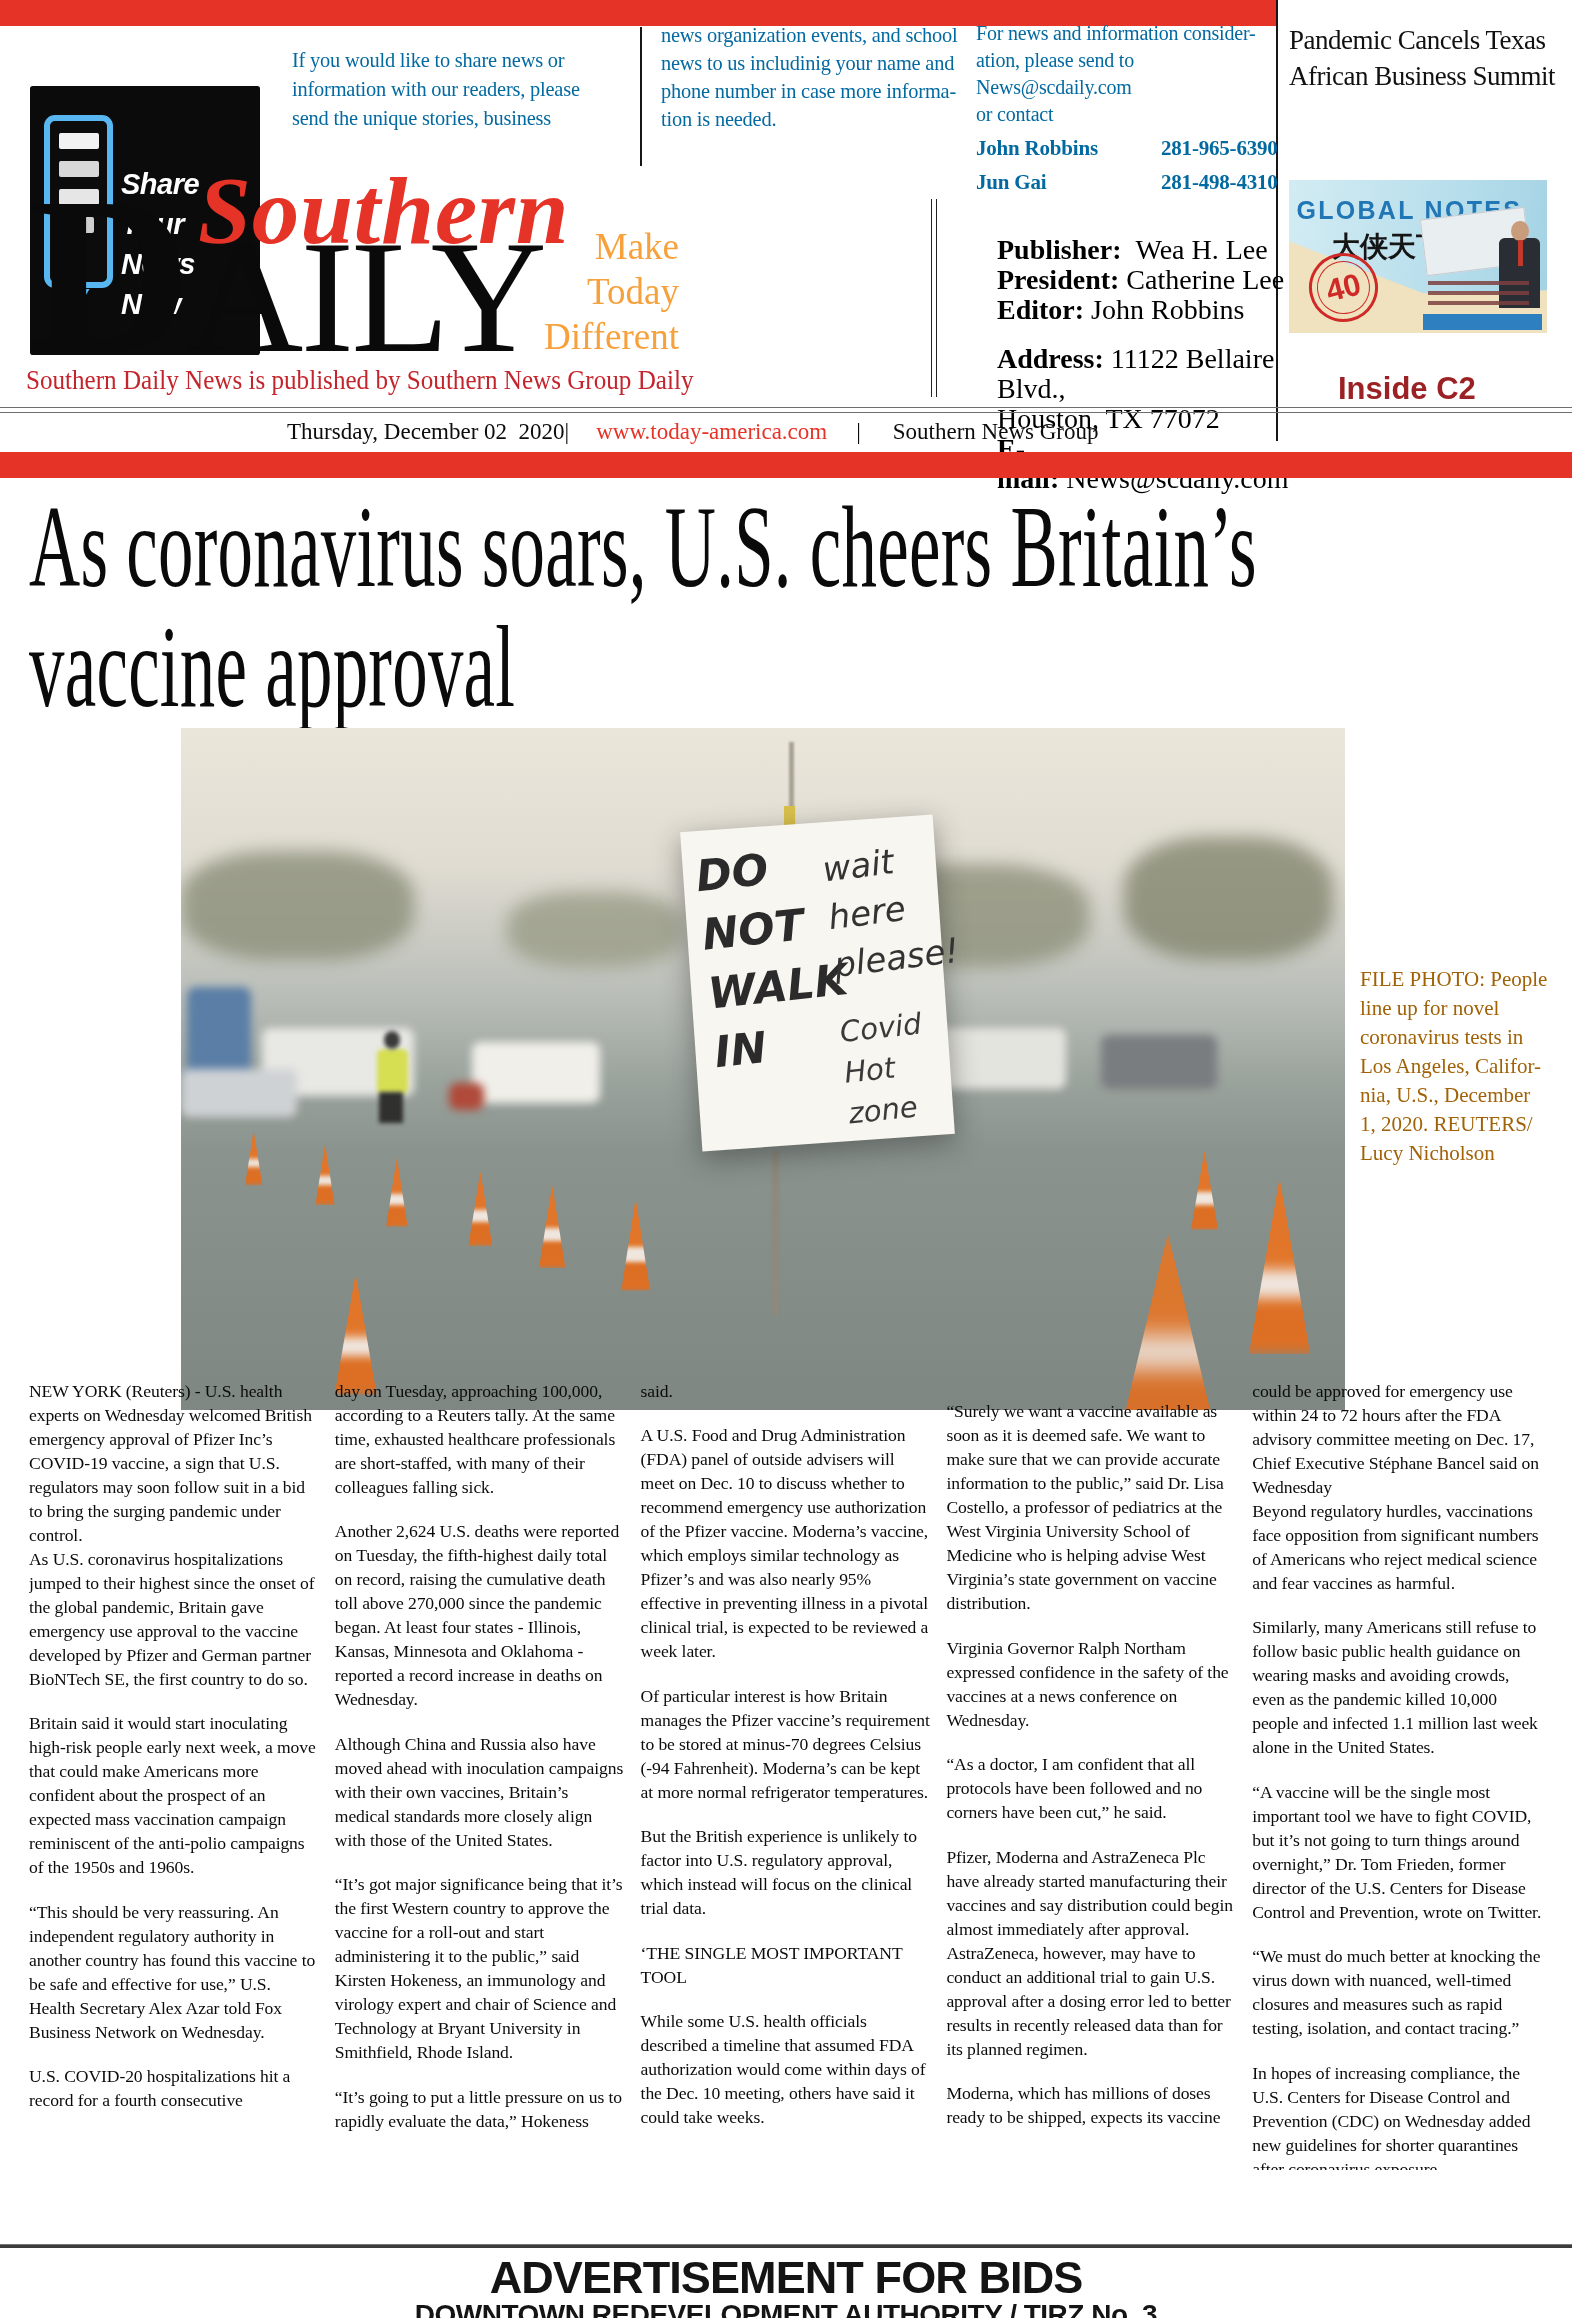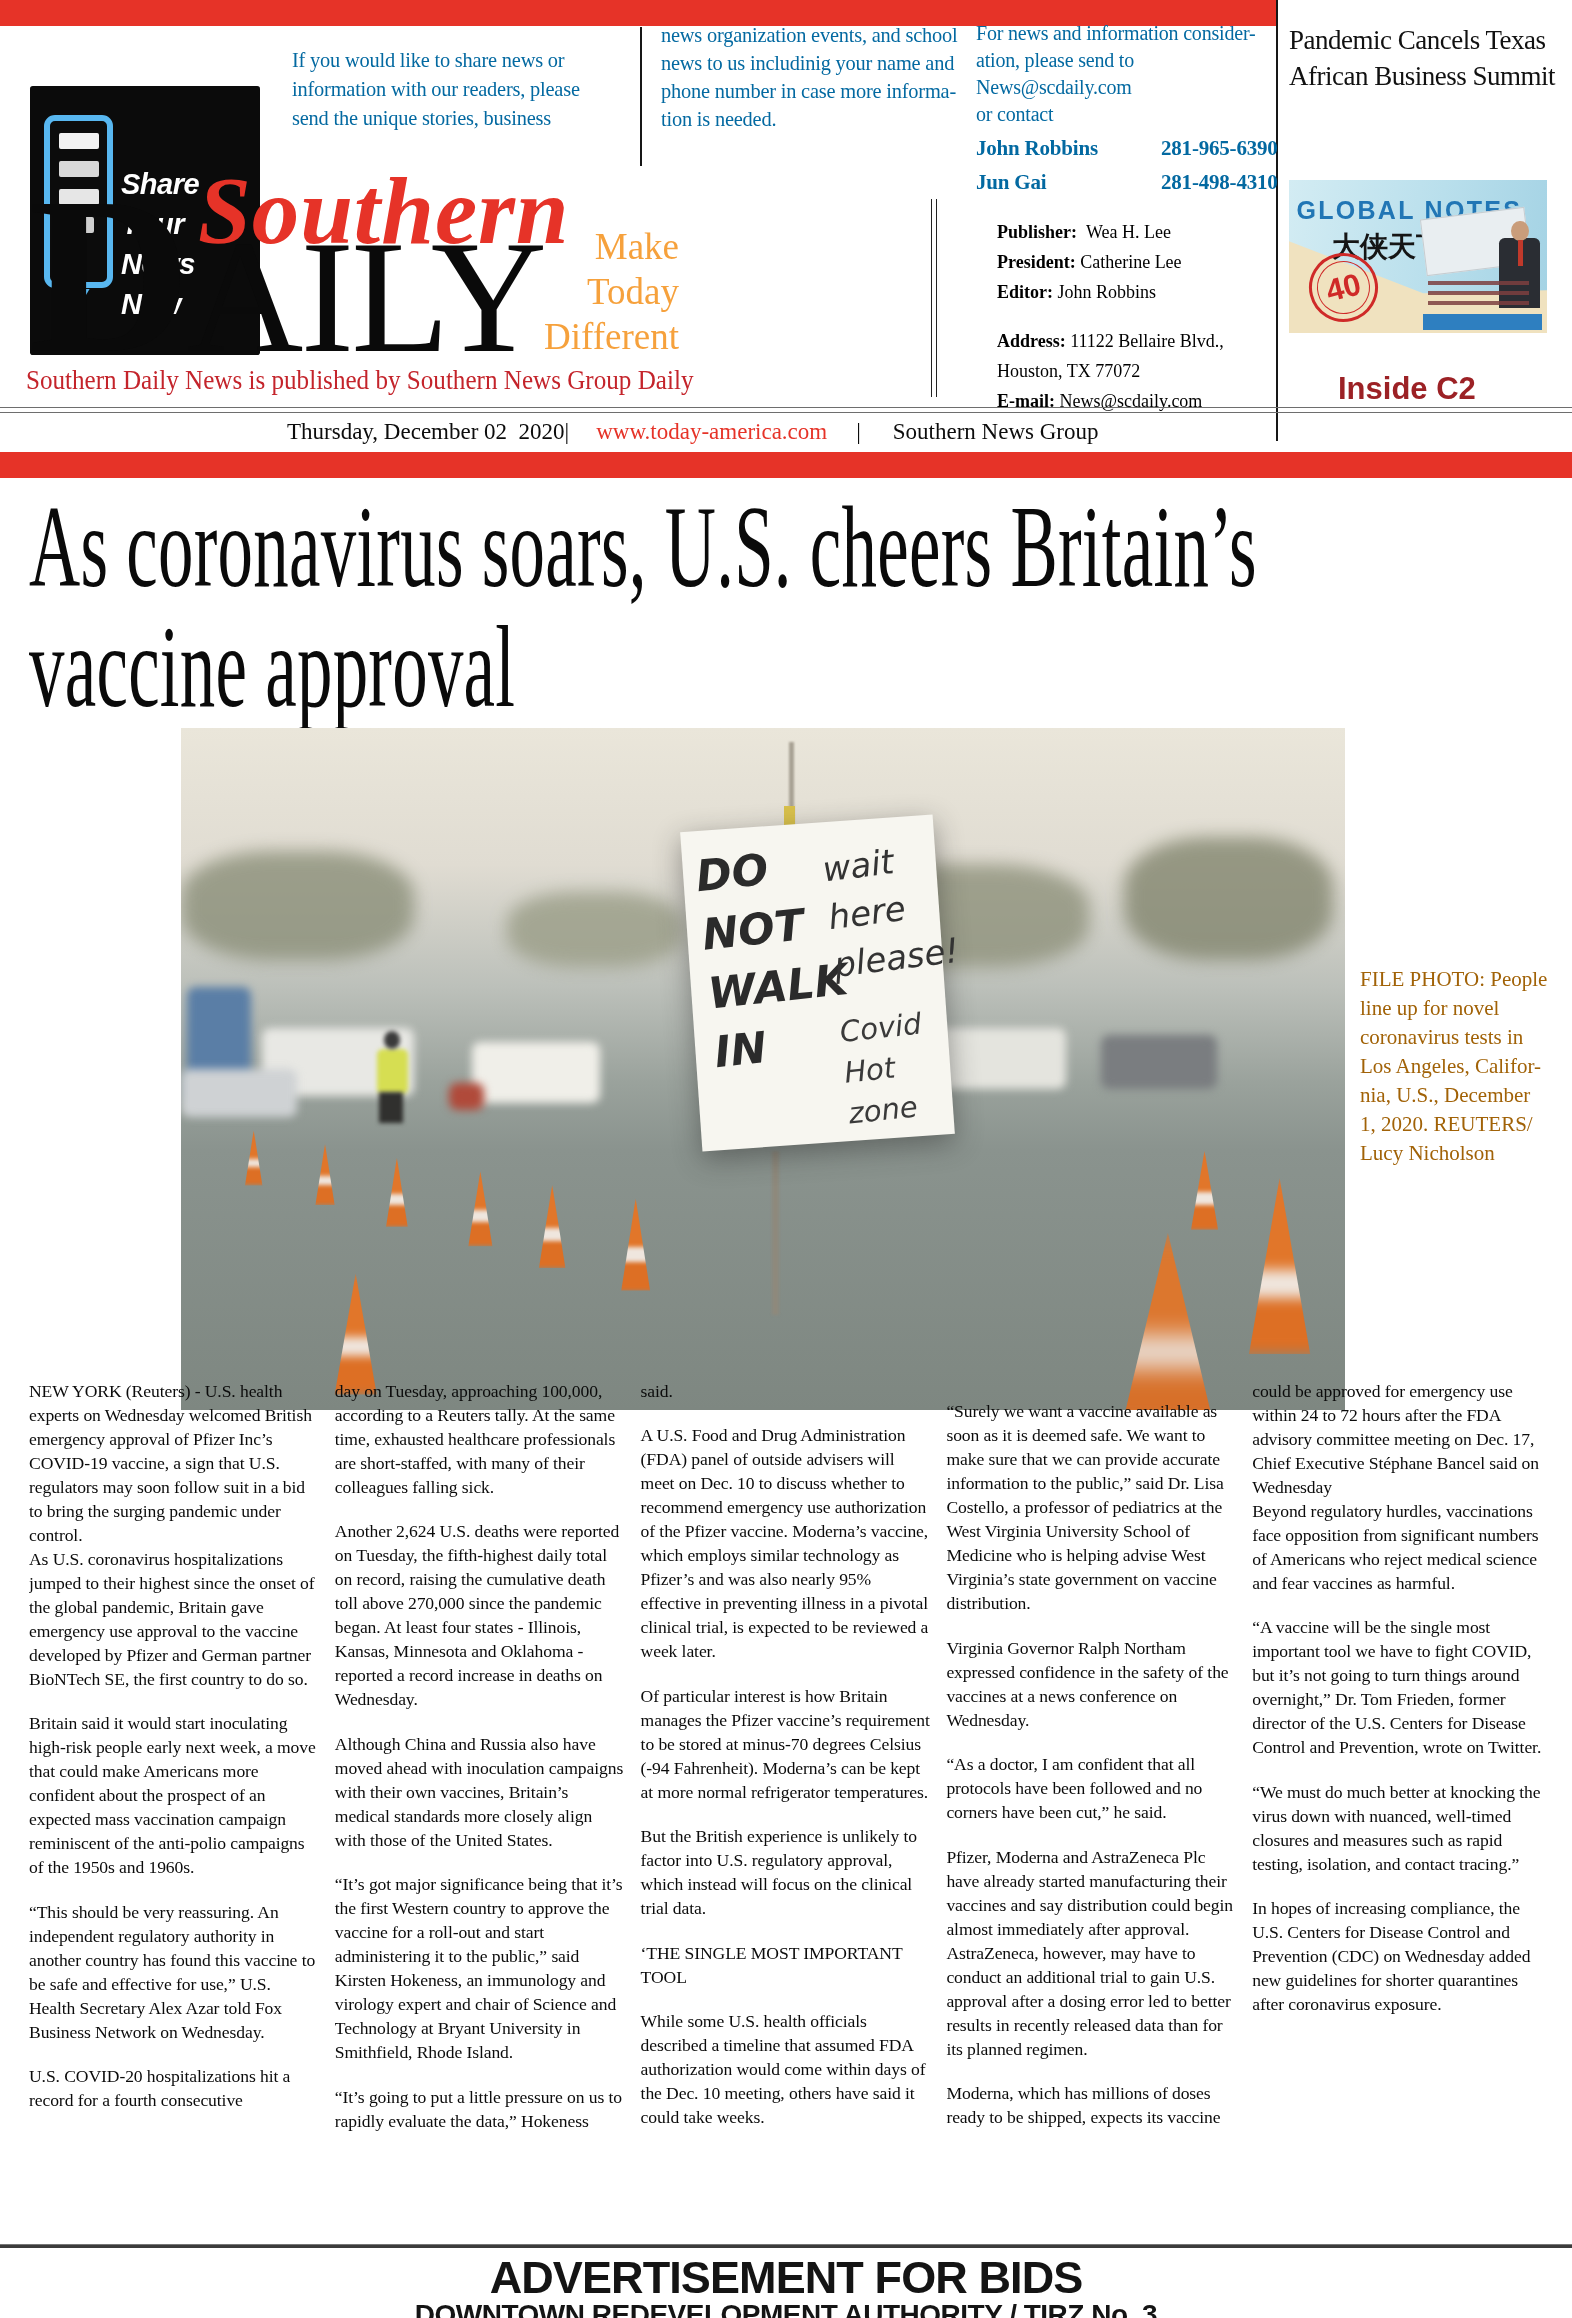--- a/index.html
+++ b/index.html
@@ -142,21 +142,21 @@
     <div class="contact-row">
       <span class="cname">John Robbins</span>
       <span>281-965-6390</span>
     </div>
     <div class="contact-row">
       <span class="cname">Jun Gai</span>
       <span>281-498-4310</span>
     </div>
   </div>
 
-  <div style="position:absolute; left:997px; top:217px; width:288px; font-size:18px; line-height:30px;font-family:Liberation Serif, serif;">
+  <div style="position:absolute; left:997px; top:235px; width:288px; font-size:28px; line-height:30px;font-family:Liberation Serif, serif;">
     <div><b>Publisher:</b>&nbsp;&nbsp;<span>Wea H. Lee</span></div>
     <div><b>President:</b>&nbsp;<span>Catherine Lee</span></div>
     <div><b>Editor:</b>&nbsp;<span>John Robbins</span></div>
     <div style="height:18.5px;"></div>
     <div><b>Address:</b>&nbsp;<span>11122 Bellaire Blvd.,</span></div>
     <div>Houston, TX 77072</div>
     <div><b>E-mail:</b>&nbsp;<span>News@scdaily.com</span></div>
   </div>
 
   <div class="promo">
@@ -296,20 +296,21 @@
     <div class="col col-offset">
       <p>“Surely we want a vaccine available as soon as it is deemed safe. We want to make sure that we can provide accurate information to the public,” said Dr. Lisa Costello, a professor of pediatrics at the West Virginia University School of Medicine who is helping advise West Virginia’s state government on vaccine distribution.</p>
       <p>Virginia Governor Ralph Northam expressed confidence in the safety of the vaccines at a news conference on Wednesday.</p>
       <p>“As a doctor, I am confident that all protocols have been followed and no corners have been cut,” he said.</p>
       <p>Pfizer, Moderna and AstraZeneca Plc have already started manufacturing their vaccines and say distribution could begin almost immediately after approval. AstraZeneca, however, may have to conduct an additional trial to gain U.S. approval after a dosing error led to better results in recently released data than for its planned regimen.</p>
       <p>Moderna, which has millions of doses ready to be shipped, expects its vaccine</p>
     </div>
     <div class="col">
       <p>could be approved for emergency use within 24 to 72 hours after the FDA advisory committee meeting on Dec. 17, Chief Executive Stéphane Bancel said on Wednesday</p>
       <p class="nogap">Beyond regulatory hurdles, vaccinations face opposition from significant numbers of Americans who reject medical science and fear vaccines as harmful.</p>
+      <p>Similarly, many Americans still refuse to follow basic public health guidance on wearing masks and avoiding crowds, even as the pandemic killed 10,000 people and infected 1.1 million last week alone in the United States.</p>
       <p>“A vaccine will be the single most important tool we have to fight COVID, but it’s not going to turn things around overnight,” Dr. Tom Frieden, former director of the U.S. Centers for Disease Control and Prevention, wrote on Twitter.</p>
       <p>“We must do much better at knocking the virus down with nuanced, well-timed closures and measures such as rapid testing, isolation, and contact tracing.”</p>
       <p>In hopes of increasing compliance, the U.S. Centers for Disease Control and Prevention (CDC) on Wednesday added new guidelines for shorter quarantines after coronavirus exposure.</p>
     </div>
   </div>
 
   <div class="ad-rule"></div>
   <div class="ad-head ad-title">ADVERTISEMENT FOR BIDS</div>
   <div class="ad-head ad-sub1">DOWNTOWN REDEVELOPMENT AUTHORITY / TIRZ No. 3</div>
 

